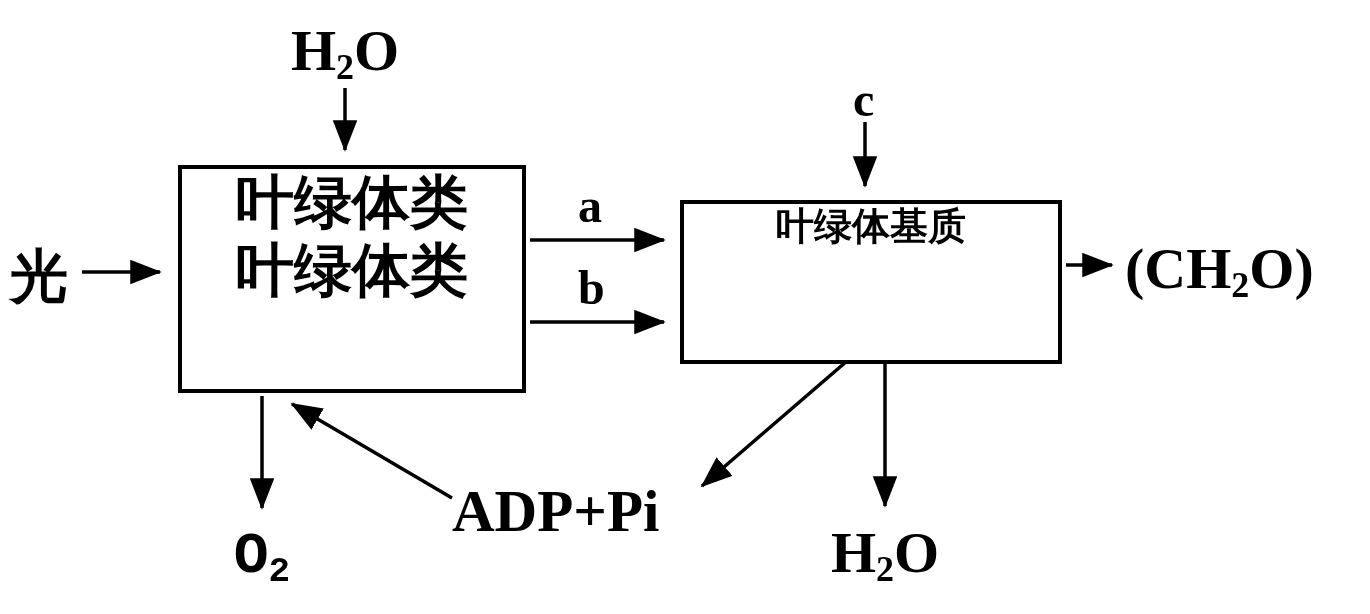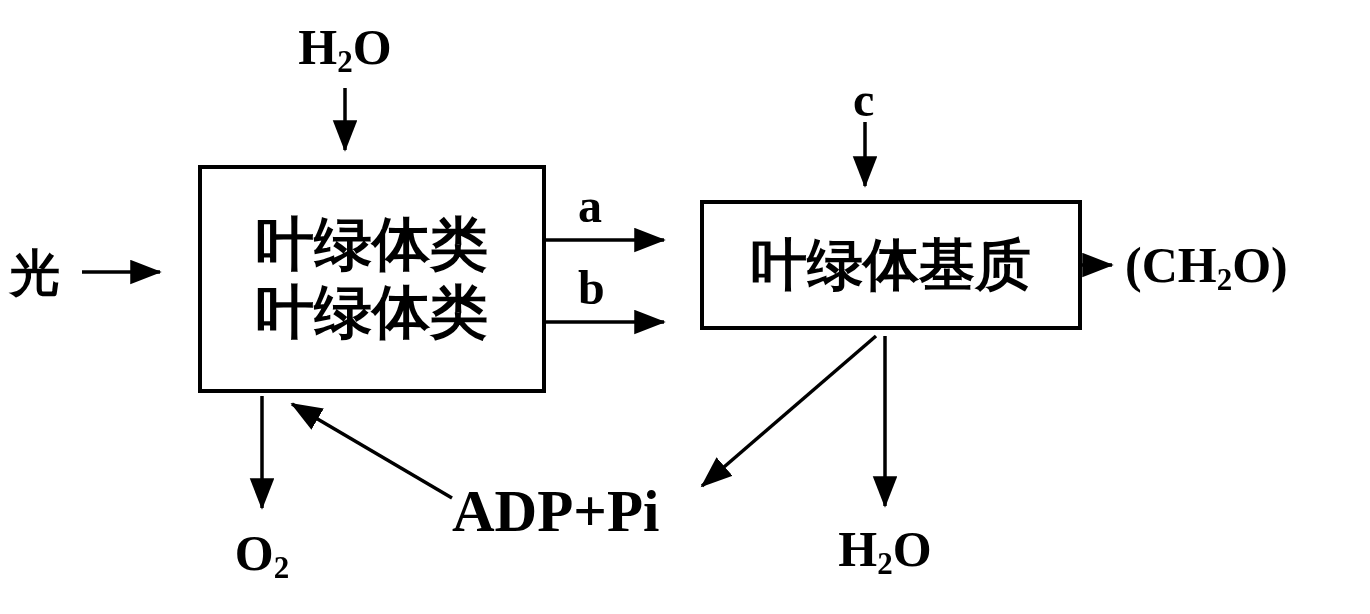--- a/index.html
+++ b/index.html
@@ -18,48 +18,46 @@
     left: 0; top: 0;
     width: 1370px; height: 614px;
   }
   .box {
     position: absolute;
     border: 4px solid #000000;
     background: #ffffff;
     display: flex;
     flex-direction: column;
     align-items: center;
-    justify-content: center;
     text-align: center;
     font-size: 58px;
     line-height: 1.18;
     box-sizing: border-box;
-    margin-left: 20px;
   }
   .box-thylakoid { left: 178px; top: 165px; width: 348px; height: 228px; }
-  .box-stroma    { left: 680px; top: 200px; width: 382px; height: 130px; font-size: 56px; }
+  .box-stroma    { left: 680px; top: 200px; width: 382px; height: 164px; font-size: 38px; }
   .lbl {
     position: absolute;
-    font-size: 50px;
+    font-size: 58px;
     white-space: nowrap;
     line-height: 1;
   }
   .lbl .sub {
     font-size: 0.62em;
     vertical-align: -0.25em;
   }
   .lbl-h2o-top    { left: 345px; top: 22px;  transform: translateX(-50%); }
   .lbl-light      { left: 10px;  top: 248px; }
   .lbl-a          { left: 578px; top: 182px; font-size: 48px; }
   .lbl-b          { left: 578px; top: 264px; font-size: 48px; }
   .lbl-c          { left: 853px; top: 76px;  font-size: 48px; }
   .lbl-ch2o       { left: 1125px; top: 240px; }
   .lbl-adp-pi     { left: 452px; top: 482px; font-size: 59px; }
   .lbl-h2o-bottom { left: 885px; top: 524px; transform: translateX(-50%); }
-  .lbl-o2         { left: 262px; top: 528px; transform: translateX(-50%); }
+  .lbl-o2         { left: 262px; top: 528px; transform: translateX(-50%); font-family: Liberation Mono, monospace; }
 </style>
 </head>
 <body>
 
 <div class="canvas">
 
   <svg class="arrows" viewBox="0 0 1370 614" xmlns="http://www.w3.org/2000/svg">
     <defs>
       <marker id="arrowhead" markerWidth="10" markerHeight="8" refX="8.5" refY="3.5" orient="auto" markerUnits="strokeWidth">
         <path d="M0,0 L9,3.5 L0,7 Z" fill="#000000"></path>

